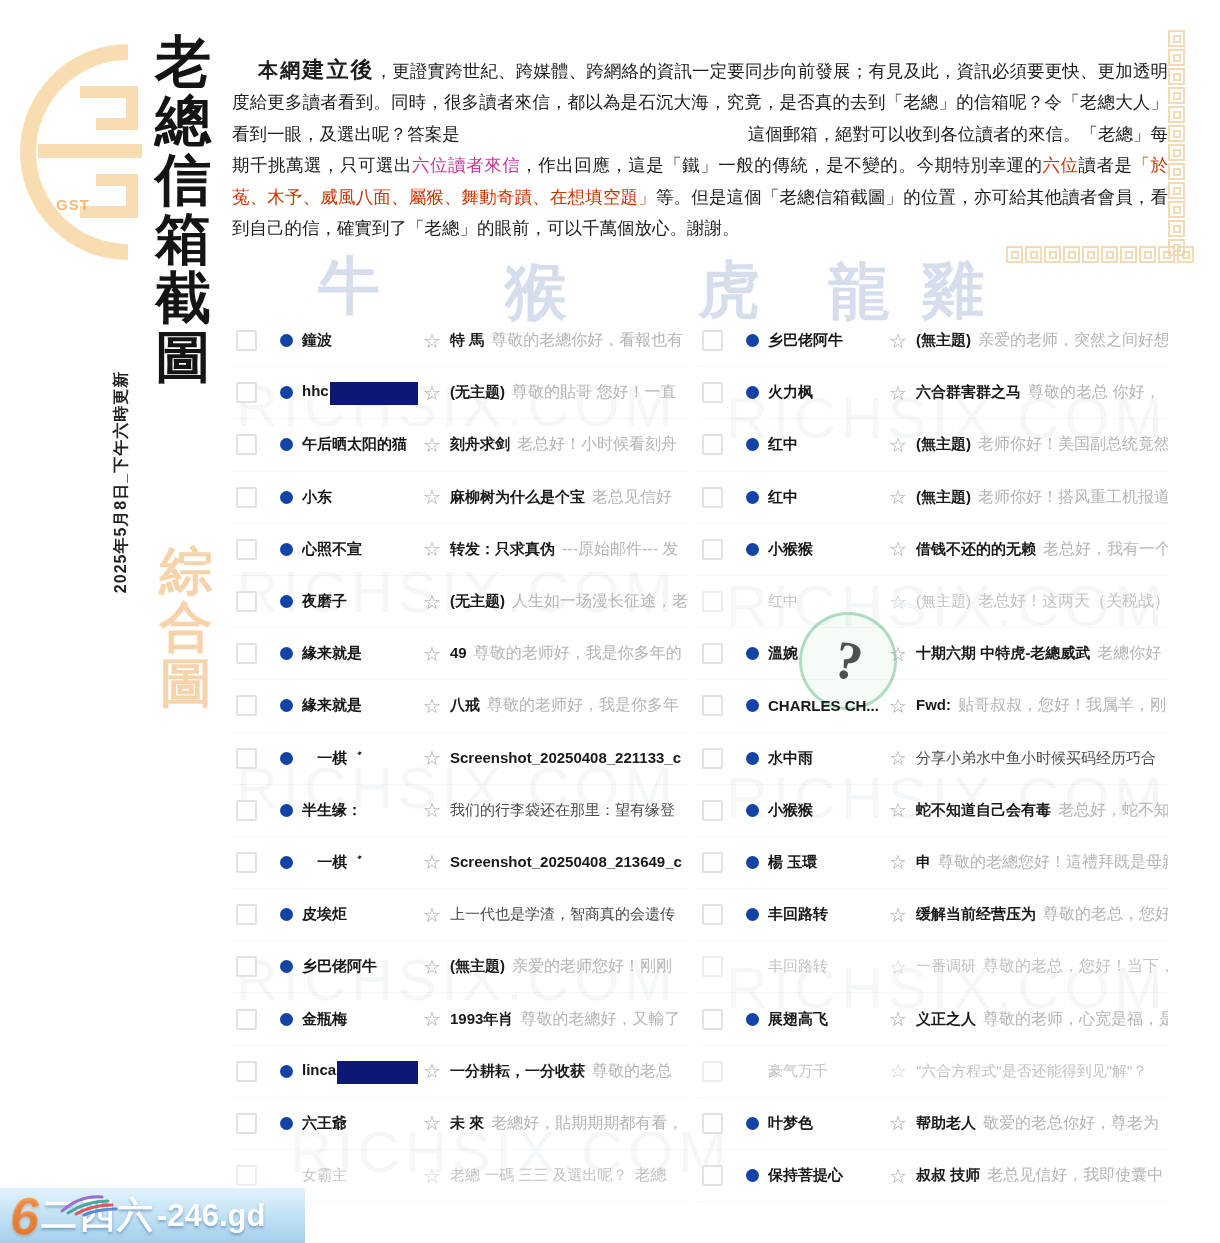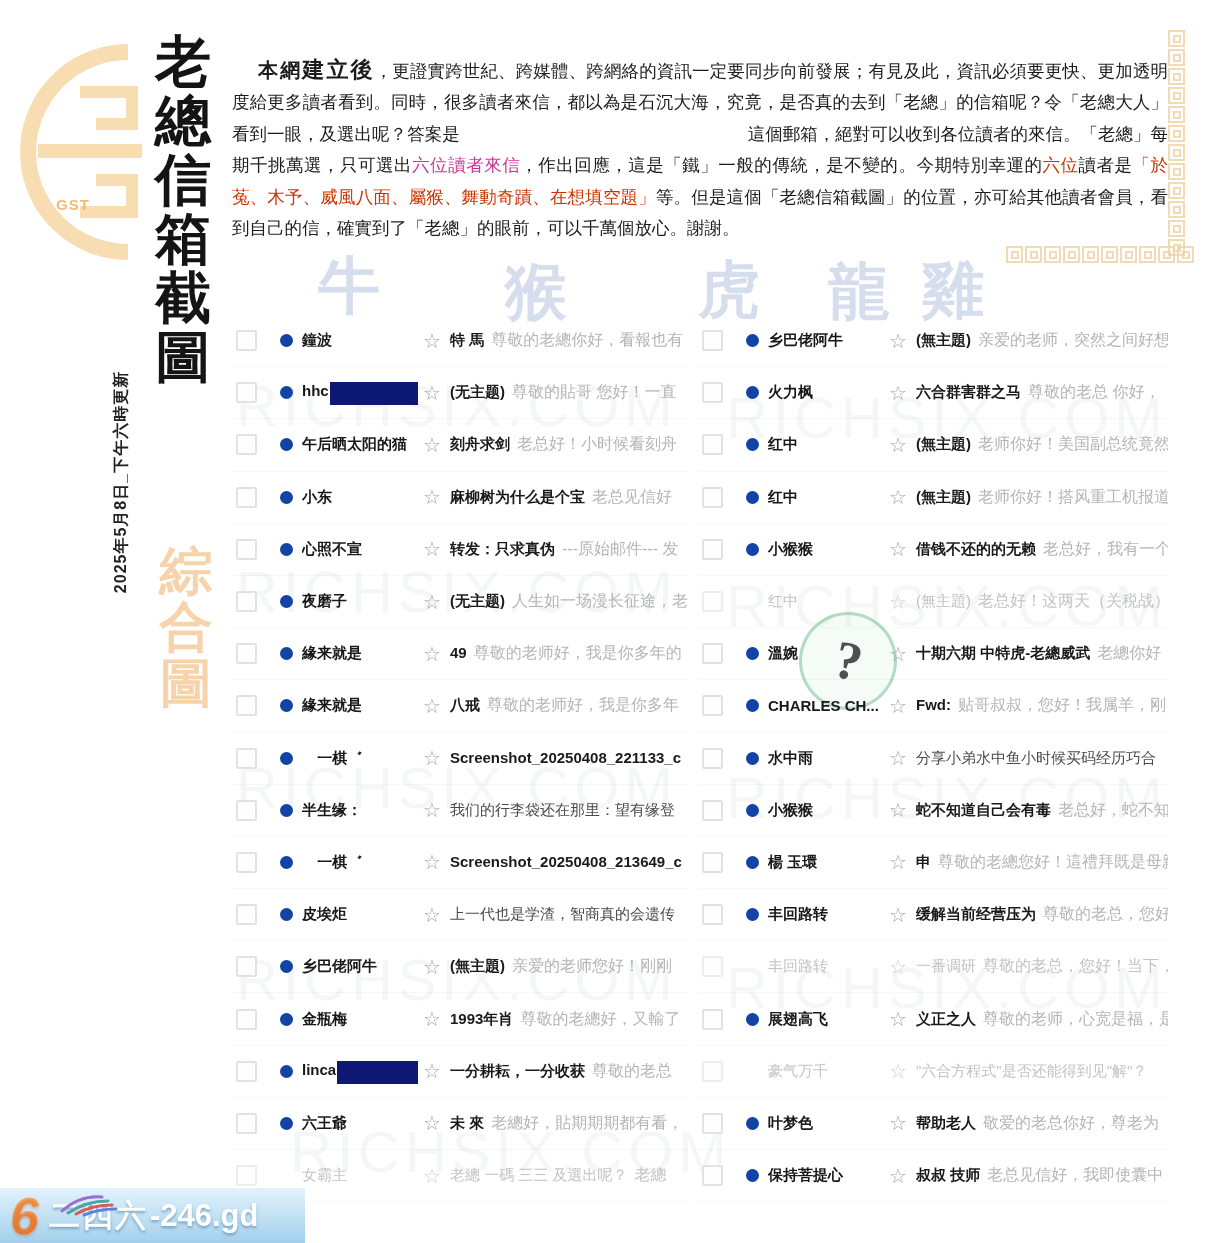--- a/index.html
+++ b/index.html
@@ -72,22 +72,22 @@
   .mail-row.faded .mstar{color:#cfcfcf;}
   .mail-row.faded .mcheck{border-color:#ededed;}
 
   
   .footer-strip{position:absolute;left:0;top:1188px;width:305px;height:55px;
          background:linear-gradient(180deg,#e3f2fc 0%,#bfe0f3 55%,#a3cfec 100%);
          display:flex;align-items:center;}
   .f-six{font-size:52px;font-weight:900;font-style:italic;color:#f08a3c;margin-left:10px;
          text-shadow:0 2px 3px rgba(200,90,20,.35);line-height:1;
          background:linear-gradient(180deg,#f9b168,#ef7f38);-webkit-background-clip:text;background-clip:text;-webkit-text-fill-color:transparent;}
-  .f-cn{font-family:"DejaVu Serif","Liberation Serif",serif;font-size:31px;font-weight:900;color:#ffffff;
-         margin-left:10px;text-shadow:0 2px 3px rgba(40,90,140,.45);letter-spacing:2px;}
+  .f-cn{font-family:"DejaVu Serif","Liberation Serif",serif;font-size:36px;font-weight:900;color:#ffffff;
+         margin-left:2px;text-shadow:0 2px 3px rgba(40,90,140,.45);letter-spacing:2px;}
   .f-domain{font-size:31px;font-weight:800;color:#ffffff;margin-left:2px;
          text-shadow:0 2px 3px rgba(40,90,140,.45);}
   .feather{position:absolute;left:58px;top:3px;}
 </style>
 </head>
 <body>
 
 <div id="canvas">
 
   <div class="emblem">

